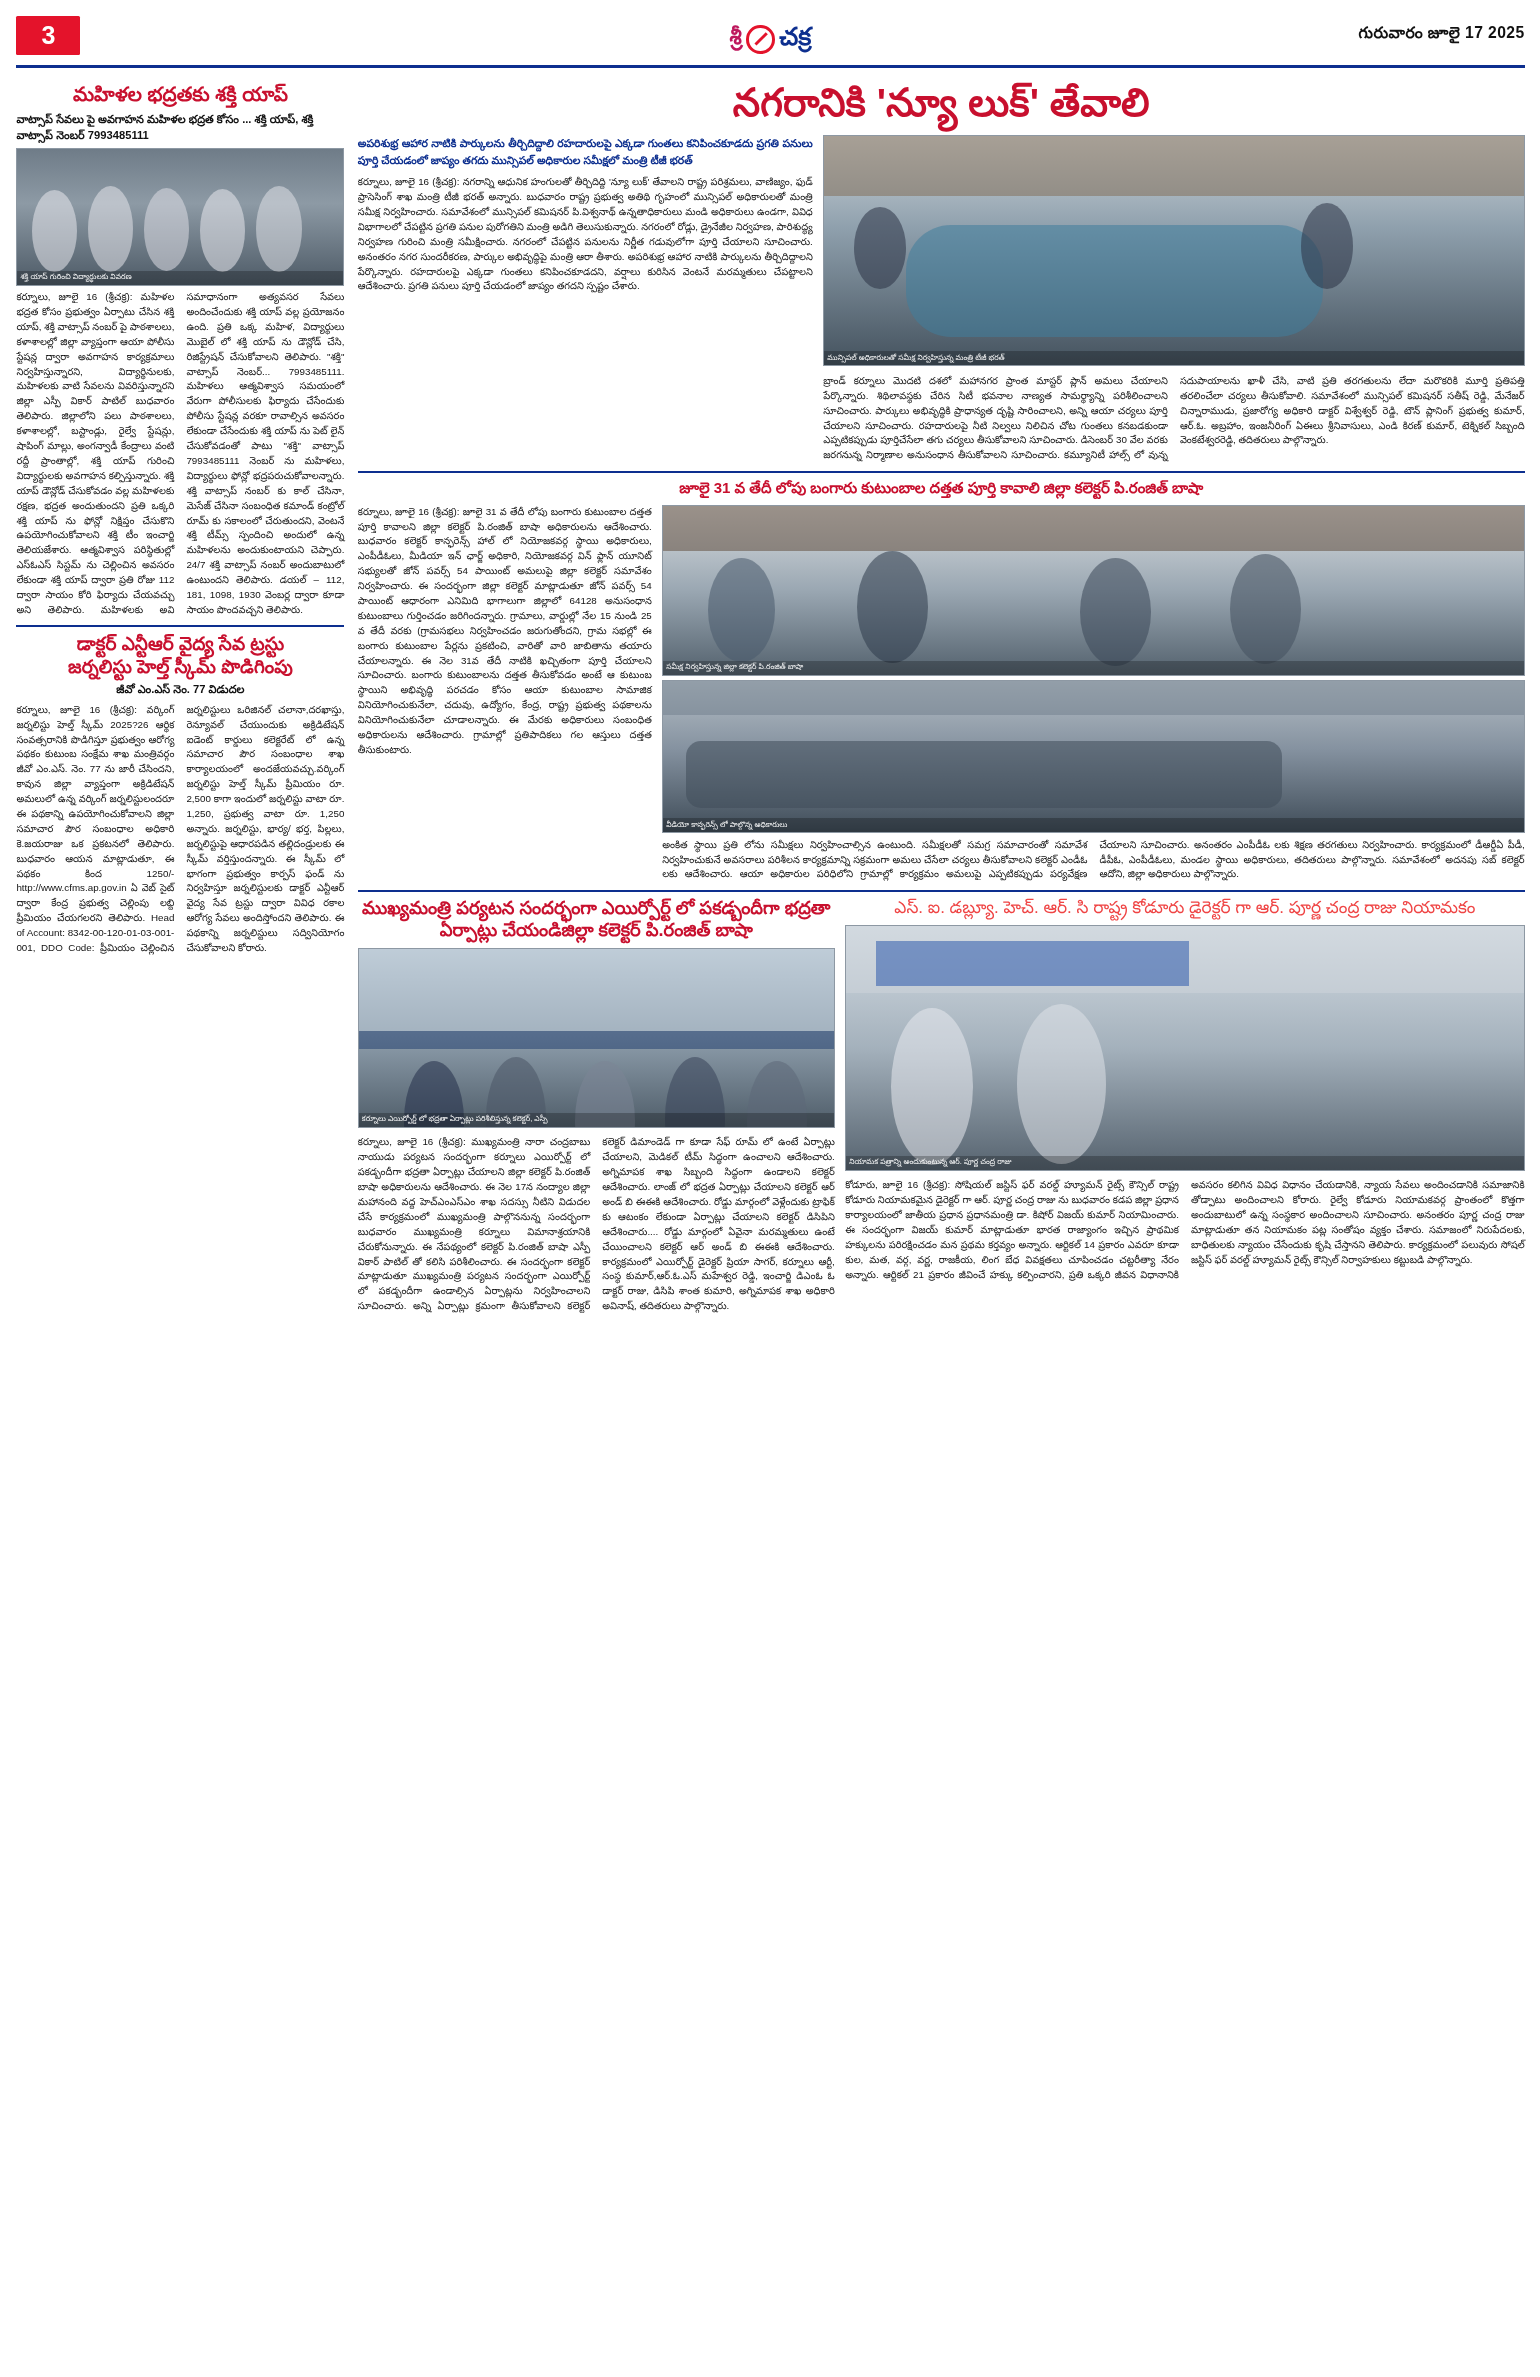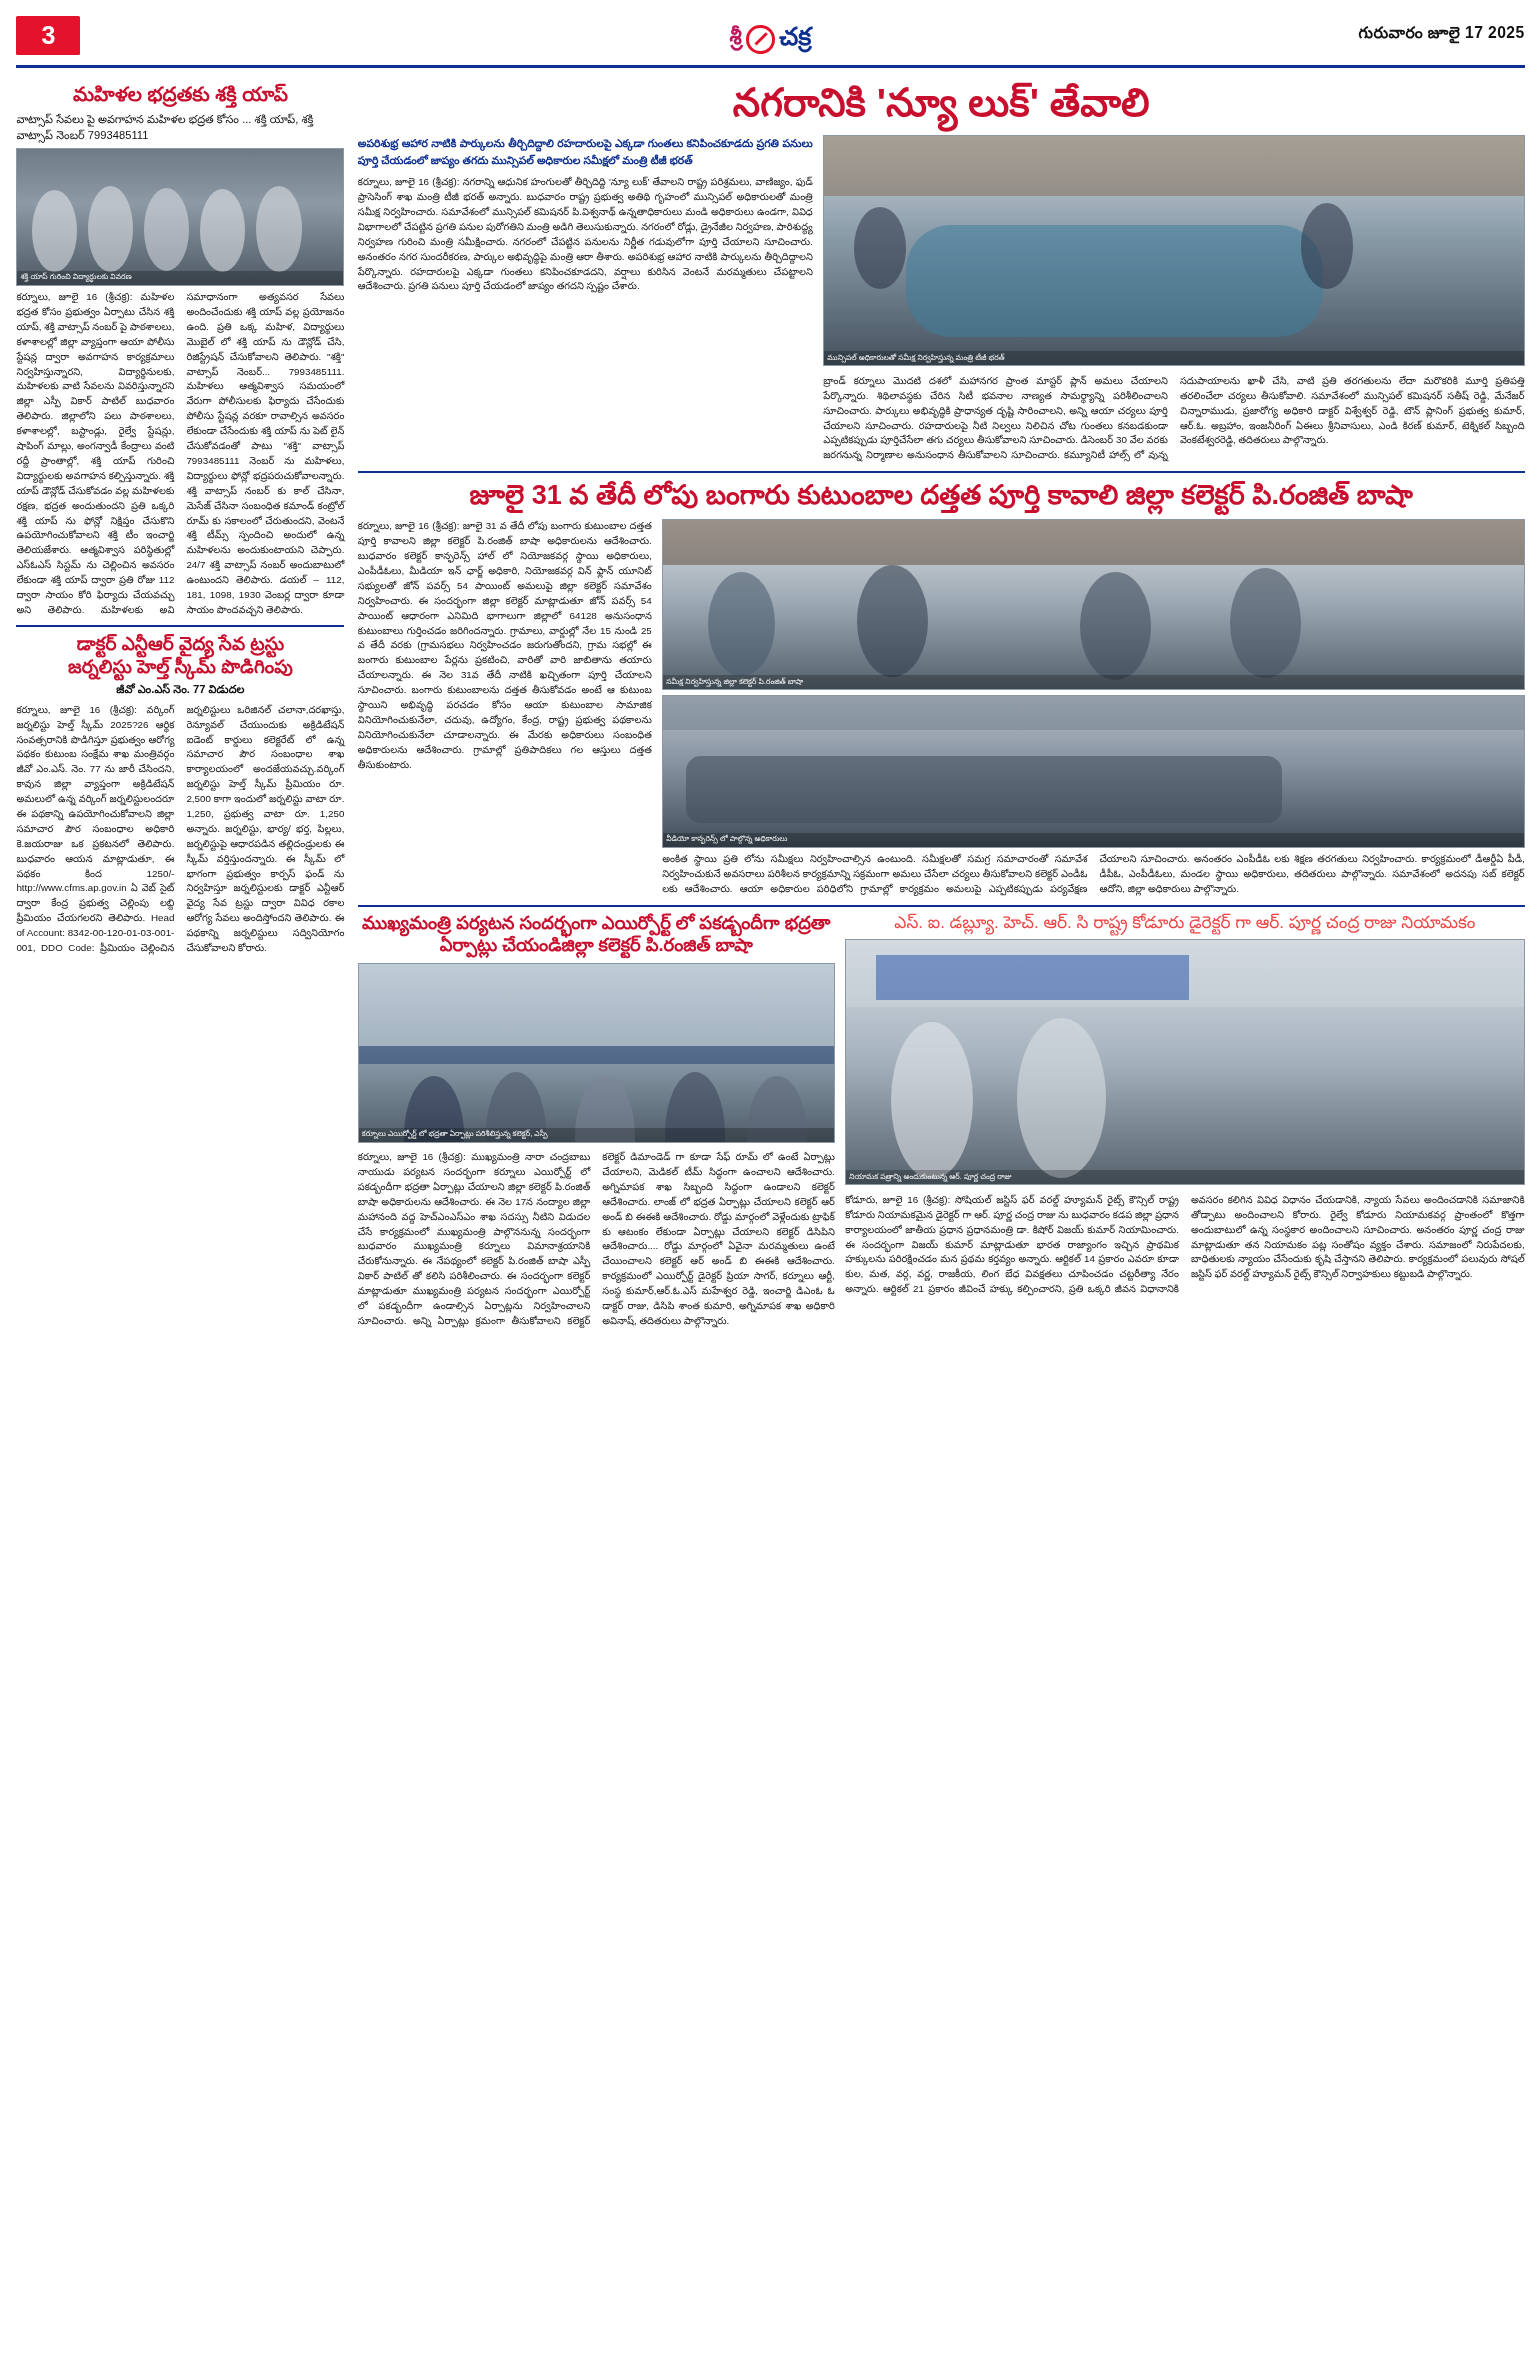--- a/index.html
+++ b/index.html
@@ -119,21 +119,21 @@
     text-align:center;font-size:11.2px;font-weight:bold;color:#111;margin-bottom:4.5px;
   }
   .two-col{
     column-count:2;
     column-gap:12px;
     column-rule:0;
   }
   .mt6{margin-top:4.5px;}
   .mt10{margin-top:7.5px;}
   .flexrow{display:flex;gap:10.4px;}
-  .bold{font-weight:normal;}
+  .bold{font-weight:bold;}
   .divider-blue{height:2.2px;background:#0d2f8f;margin:7.5px 0 6px;}
 </style>
 </head>
 <body>
 
 <div class="page">
 
   <div class="masthead">
     <div class="page-badge">3</div>
     <div class="logo">
@@ -187,21 +187,21 @@
             <div class="blob" style="left:30px;top:71px;width:52px;height:82px;background:#2c3345;"></div>
             <div class="blob" style="left:477px;top:67px;width:52px;height:86px;background:#2c3345;"></div>
             <div class="cap">మున్సిపల్ అధికారులతో సమీక్ష నిర్వహిస్తున్న మంత్రి టీజీ భరత్</div>
           </div>
           <div class="body-text two-col mt10">బ్రాండ్ కర్నూలు మొదటి దశలో మహానగర ప్రాంత మాస్టర్ ప్లాన్ అమలు చేయాలని పేర్కొన్నారు. శిథిలావస్థకు చేరిన సిటీ భవనాల నాణ్యత సామర్థ్యాన్ని పరిశీలించాలని సూచించారు. పార్కులు అభివృద్ధికి ప్రాధాన్యత దృష్టి సారించాలని, అన్ని ఆయా చర్యలు పూర్తి చేయాలని సూచించారు. రహదారులపై నీటి నిల్వలు నిలిచిన చోట గుంతలు కనబడకుండా ఎప్పటికప్పుడు పూర్తిచేసేలా తగు చర్యలు తీసుకోవాలని సూచించారు. డిసెంబర్ 30 వేల వరకు జరగనున్న నిర్మాణాల అనుసంధాన తీసుకోవాలని సూచించారు. కమ్యూనిటీ హాల్స్ లో వున్న సదుపాయాలను ఖాళీ చేసి, వాటి ప్రతి తరగతులను లేదా మరొకరికి మూర్తి ప్రతిపత్తి తరలించేలా చర్యలు తీసుకోవాలి. సమావేశంలో మున్సిపల్ కమిషనర్ సతీష్ రెడ్డి, మేనేజర్ చిన్నారాముడు, ప్రజారోగ్య అధికారి డాక్టర్ విశ్వేశ్వర్ రెడ్డి, టౌన్ ప్లానింగ్ ప్రభుత్వ కుమార్, ఆర్.ఓ. అబ్రహాం, ఇంజనీరింగ్ ఏఈలు శ్రీనివాసులు, ఎండి కిరణ్ కుమార్, టెక్నికల్ సిబ్బంది వెంకటేశ్వరరెడ్డి, తదితరులు పాల్గొన్నారు.</div>
         </div>
       </div>
 
       <div class="divider-blue"></div>
 
-      <div class="head-red" style="font-size:27px;margin-bottom:7.5px;">జూలై 31 వ తేదీ లోపు బంగారు కుటుంబాల దత్తత పూర్తి కావాలి జిల్లా కలెక్టర్ పి.రంజిత్ బాషా</div>
+      <div class="head-red" style="font-size:15px;margin-bottom:7.5px;">జూలై 31 వ తేదీ లోపు బంగారు కుటుంబాల దత్తత పూర్తి కావాలి జిల్లా కలెక్టర్ పి.రంజిత్ బాషా</div>
 
       <div class="flexrow">
         <div style="width:294px;flex:0 0 294px;">
           <div class="body-text">కర్నూలు, జూలై 16 (శ్రీచక్ర): జూలై 31 వ తేదీ లోపు బంగారు కుటుంబాల దత్తత పూర్తి కావాలని జిల్లా కలెక్టర్ పి.రంజిత్ బాషా అధికారులను ఆదేశించారు. బుధవారం కలెక్టర్ కాన్ఫరెన్స్ హాల్ లో నియోజకవర్గ స్థాయి అధికారులు, ఎంపీడీఓలు, మీడియా ఇన్ ఛార్జ్ అధికారి, నియోజకవర్గ విన్ ఫ్లాన్ యూనిట్ సభ్యులతో జోన్ పవర్స్ 54 పాయింట్ అమలుపై జిల్లా కలెక్టర్ సమావేశం నిర్వహించారు. ఈ సందర్భంగా జిల్లా కలెక్టర్ మాట్లాడుతూ జోన్ పవర్స్ 54 పాయింట్ ఆధారంగా ఎనిమిది భాగాలుగా జిల్లాలో 64128 అనుసంధాన కుటుంబాలు గుర్తించడం జరిగిందన్నారు. గ్రామాలు, వార్డుల్లో నేల 15 నుండి 25 వ తేదీ వరకు (గ్రామసభలు నిర్వహించడం జరుగుతోందని, గ్రామ సభల్లో ఈ బంగారు కుటుంబాల పేర్లను ప్రకటించి, వారితో వారి జాబితాను తయారు చేయాలన్నారు. ఈ నెల 31వ తేదీ నాటికి ఖచ్చితంగా పూర్తి చేయాలని సూచించారు. బంగారు కుటుంబాలను దత్తత తీసుకోవడం అంటే ఆ కుటుంబ స్థాయిని అభివృద్ధి పరచడం కోసం ఆయా కుటుంబాల సామాజిక వినియోగించుకునేలా, చదువు, ఉద్యోగం, కేంద్ర, రాష్ట్ర ప్రభుత్వ పథకాలను వినియోగించుకునేలా చూడాలన్నారు. ఈ మేరకు అధికారులు సంబంధిత అధికారులను ఆదేశించారు. గ్రామాల్లో ప్రతిపాదికలు గల ఆస్తులు దత్తత తీసుకుంటారు.</div>
         </div>
         <div style="flex:1 1 auto;">
           <div class="photo ph-collector" style="height:171px;">
             <div class="strip" style="left:0;top:0;width:100%;height:45px;background:#5b4634;"></div>
             <div class="blob" style="left:45px;top:52px;width:67px;height:104px;background:#48596b;"></div>
             <div class="blob" style="left:194px;top:45px;width:71px;height:112px;background:#2e3a4a;"></div>

